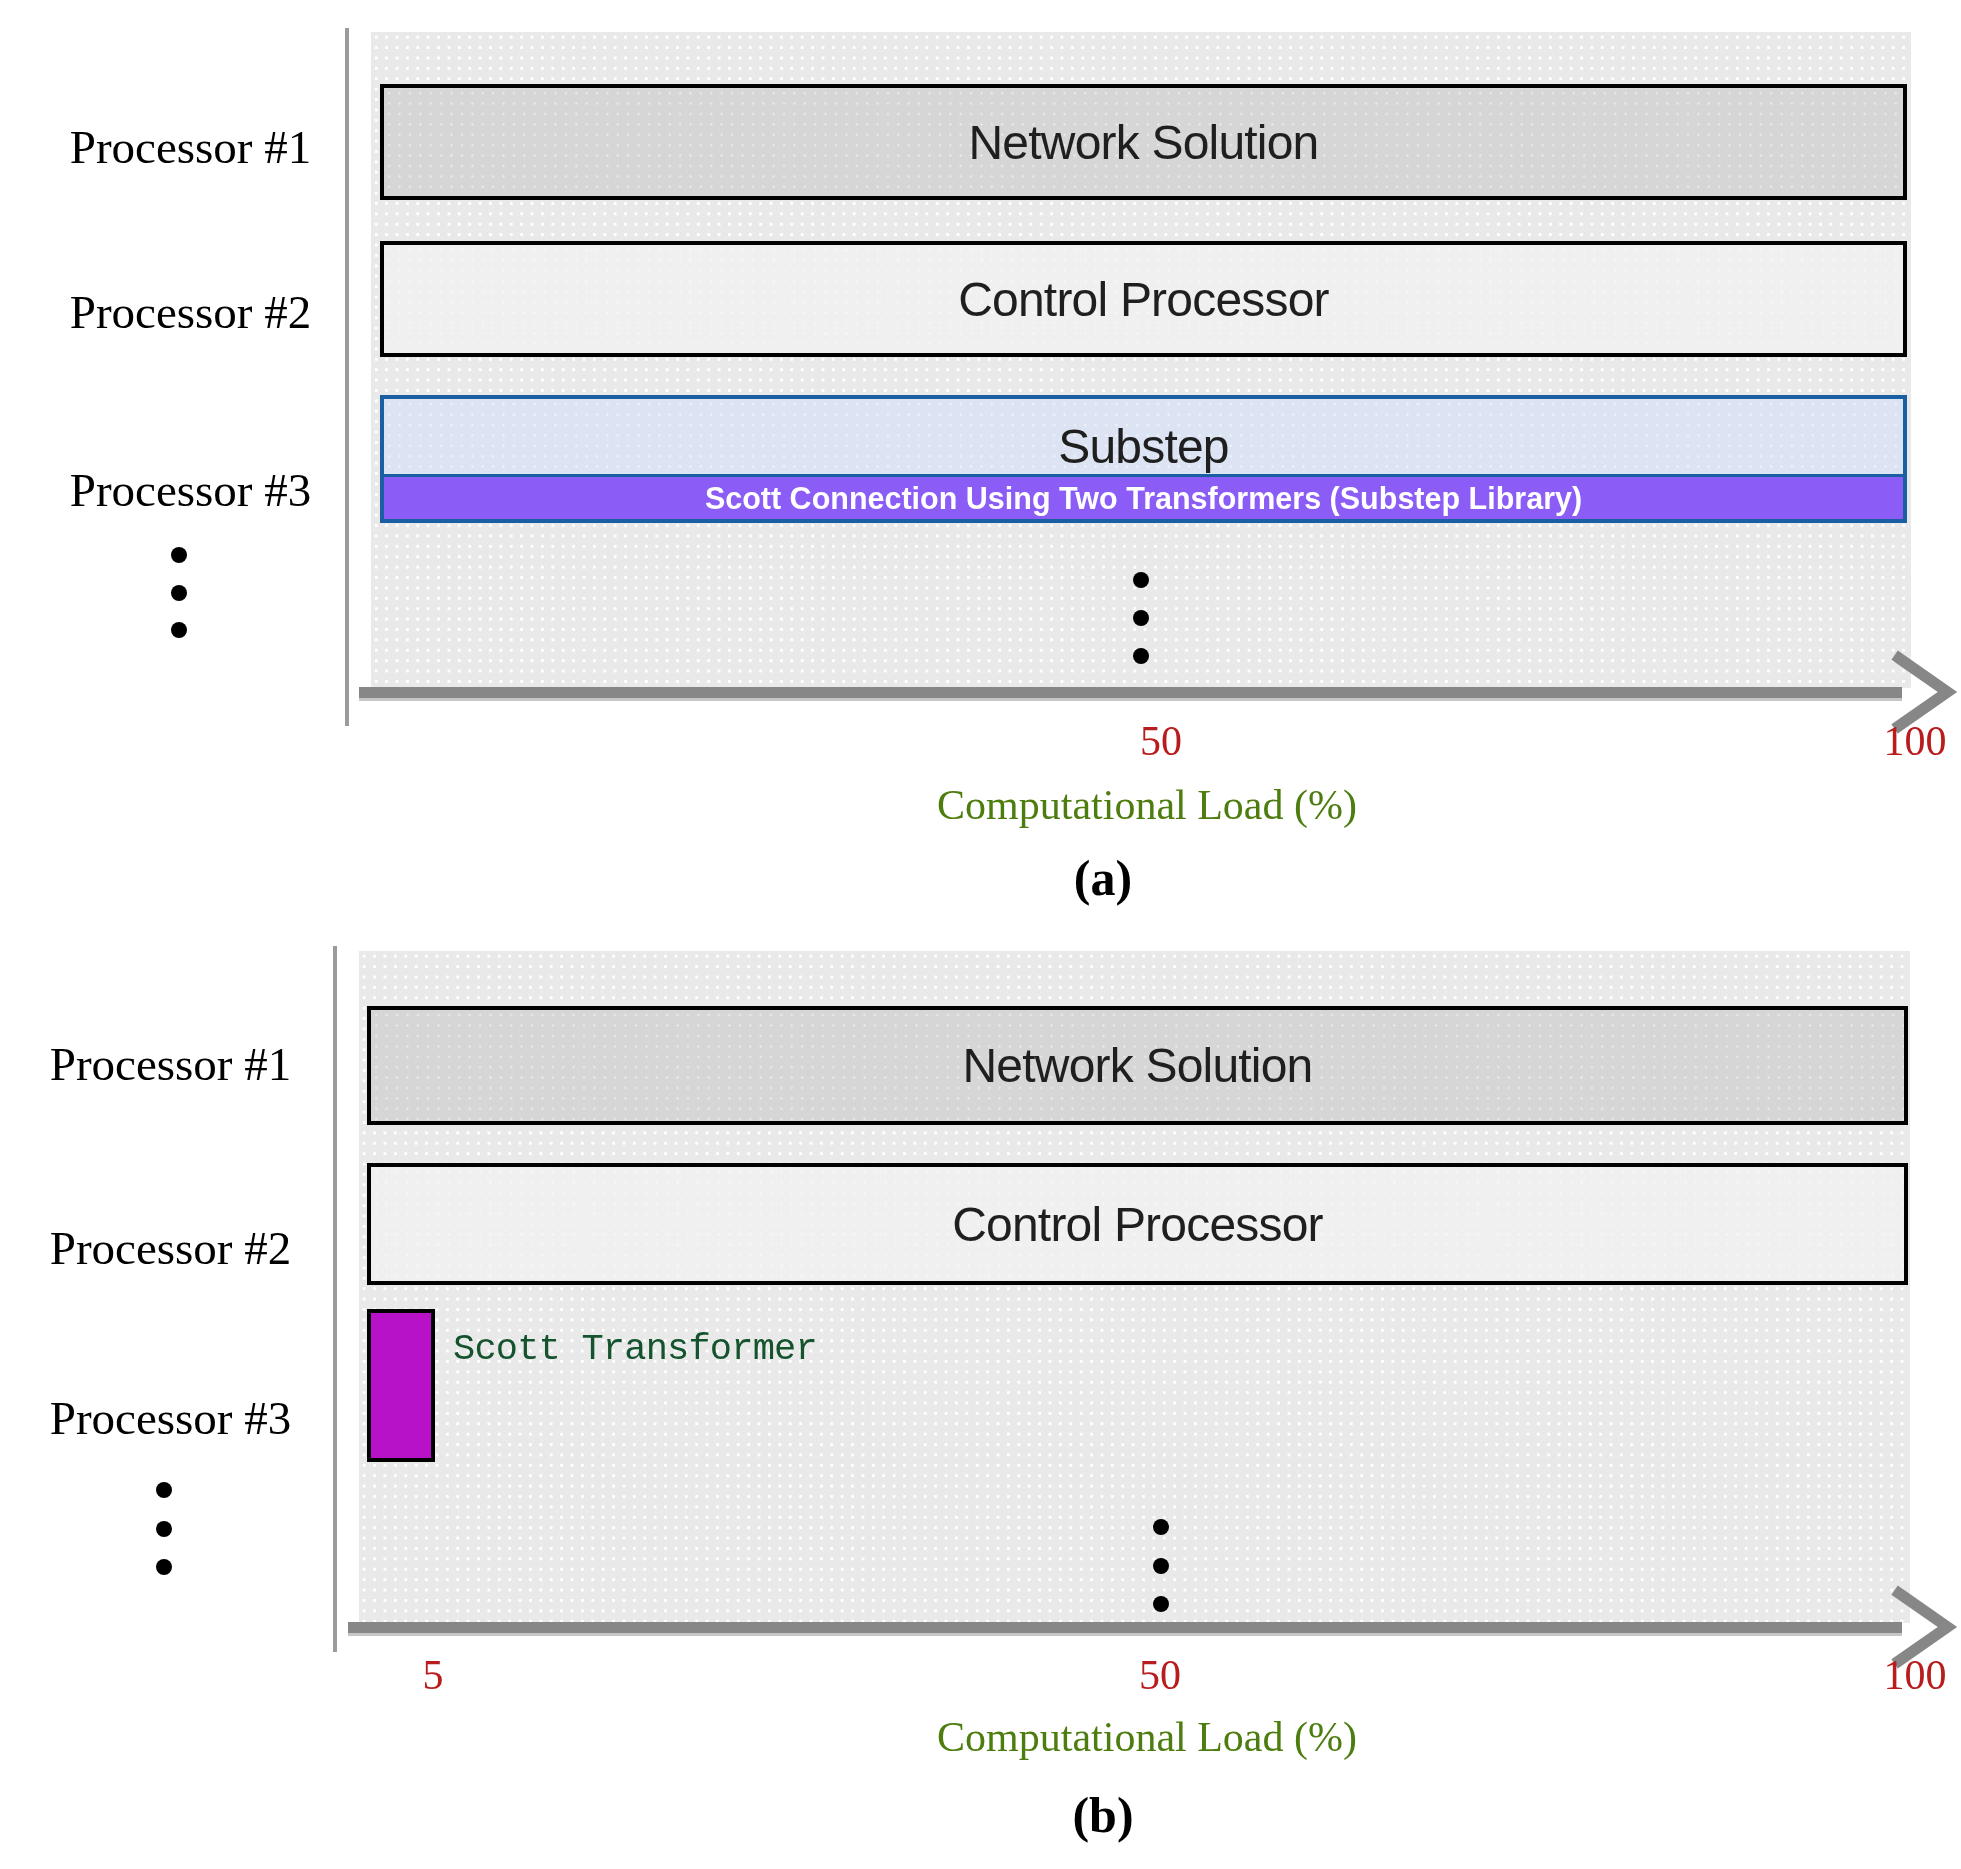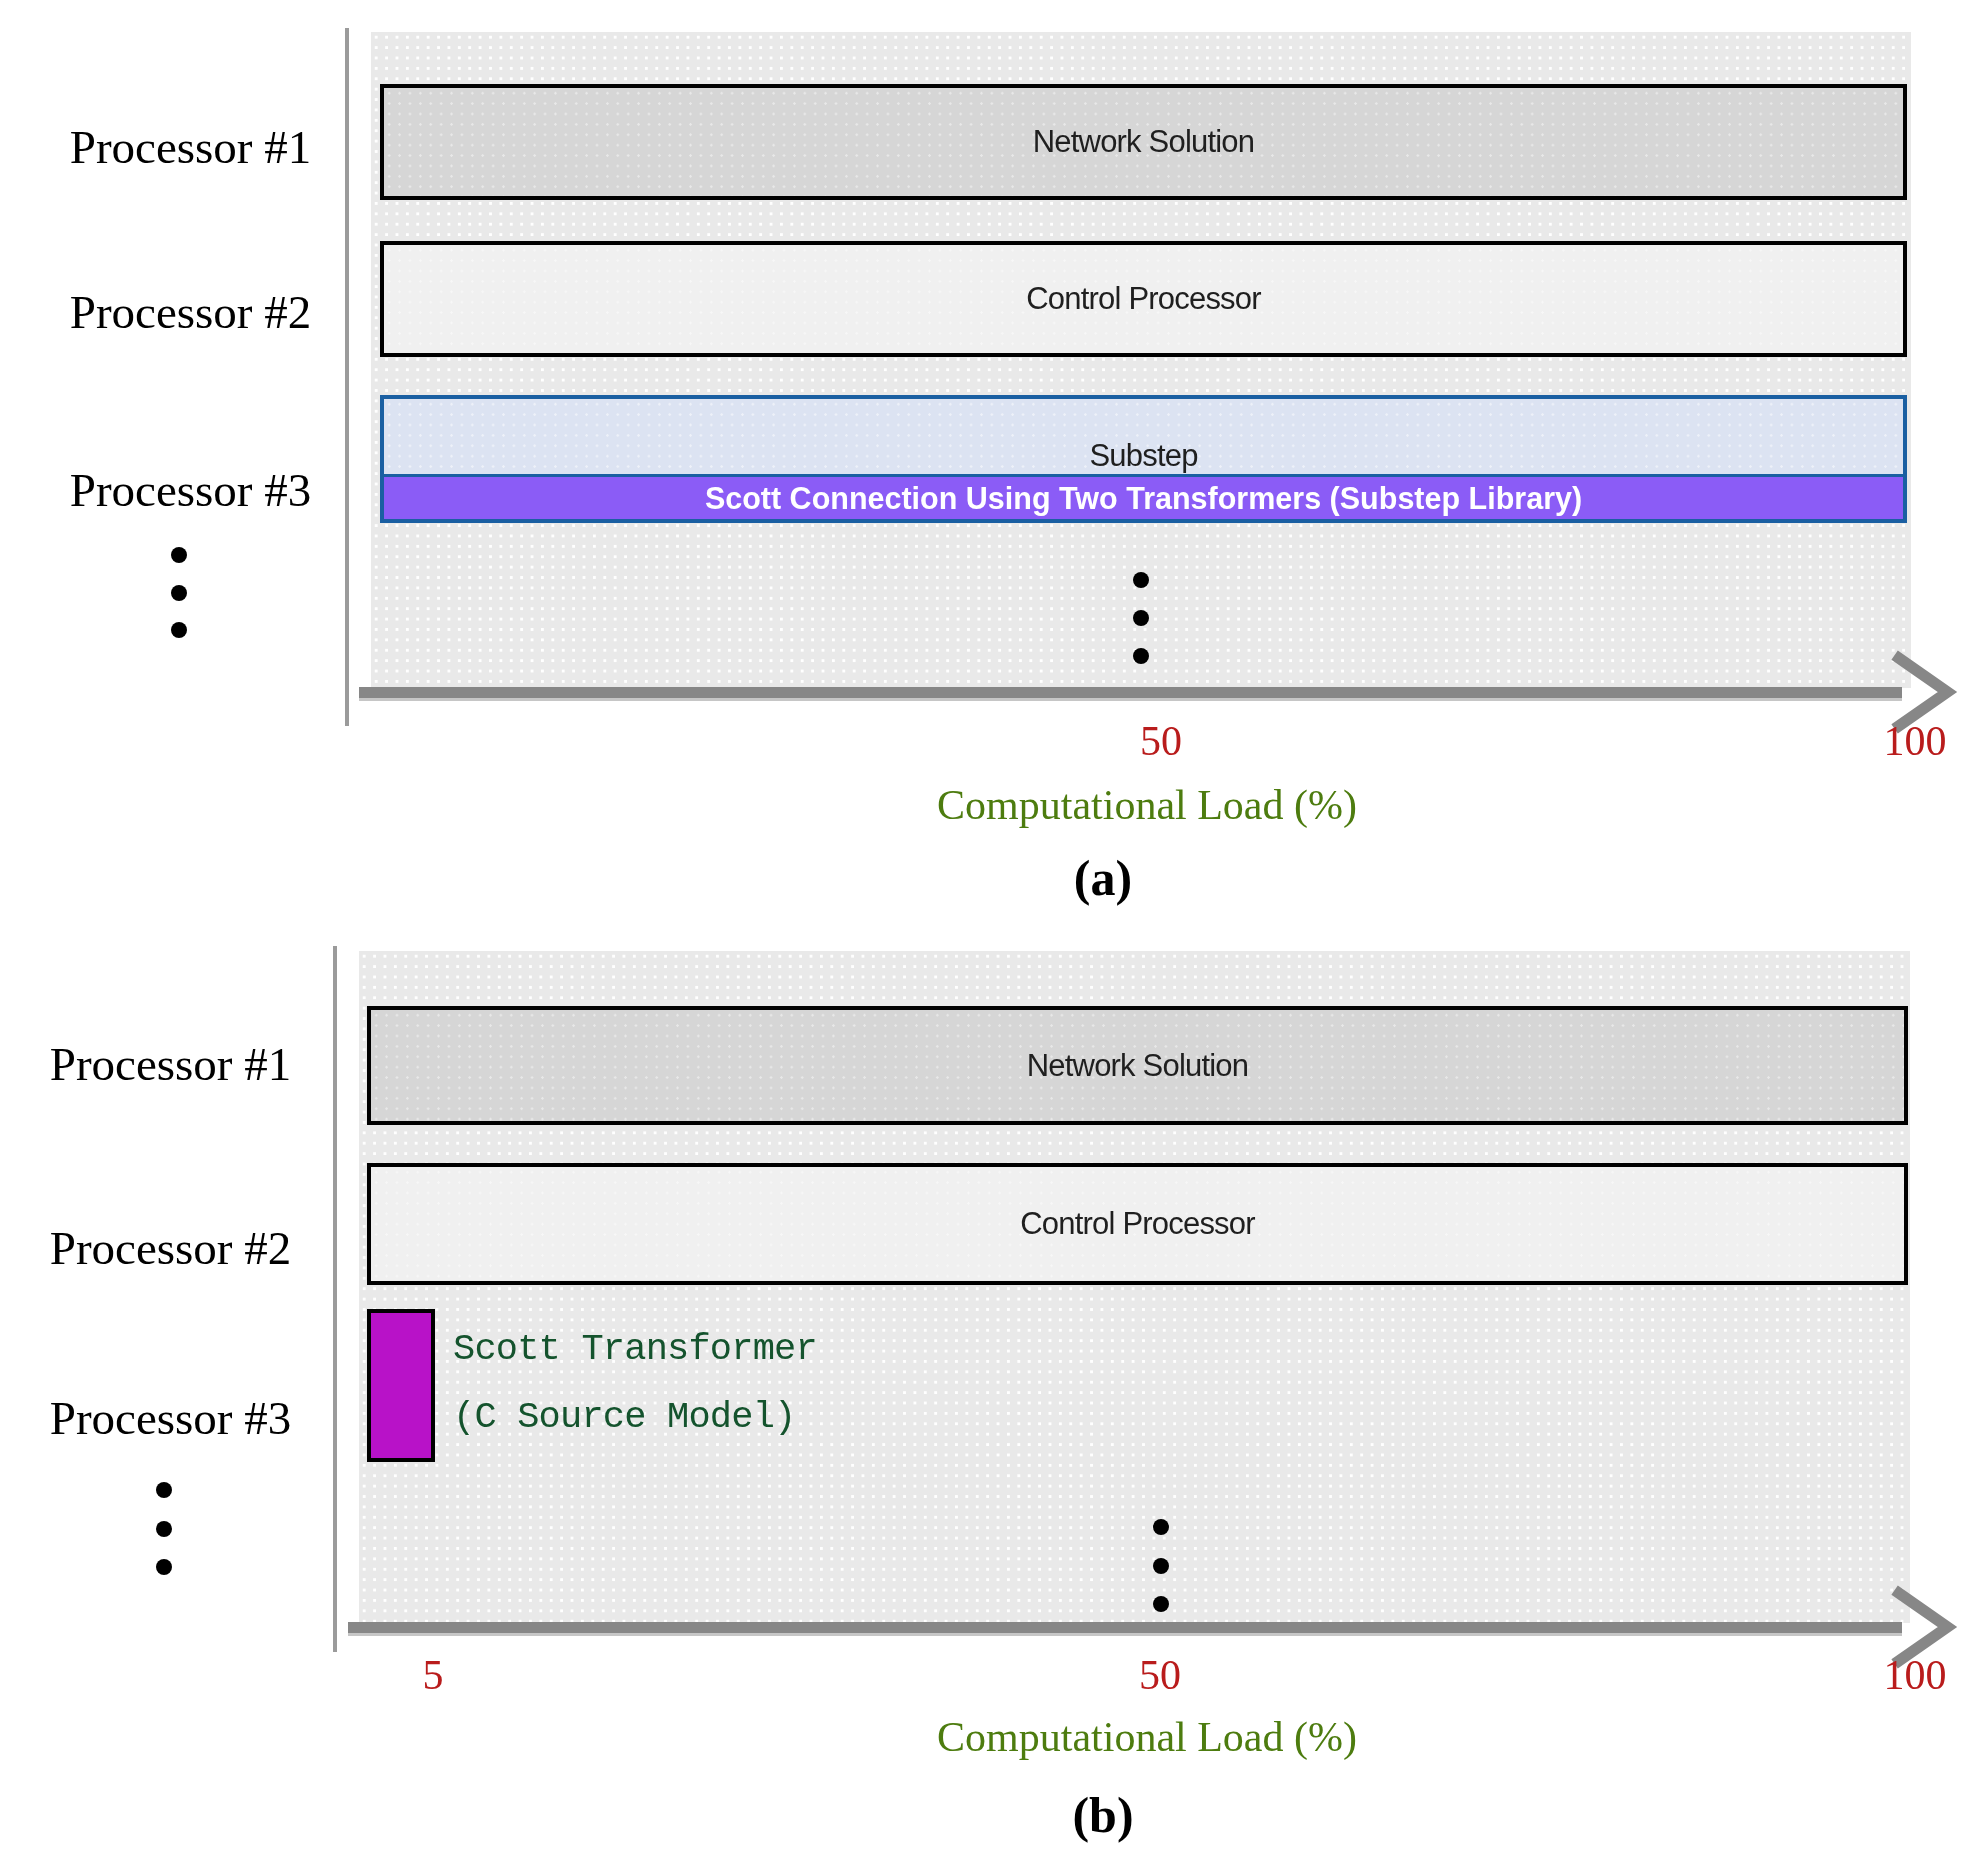--- a/index.html
+++ b/index.html
@@ -17,21 +17,21 @@
     font-family:"Liberation Serif",serif;font-size:47px;color:#000;
     text-align:center;white-space:nowrap;line-height:1;
   }
   .bar{
     box-sizing:border-box;border:4px solid #000;
     display:flex;align-items:center;justify-content:center;
     background-image:radial-gradient(rgba(255,255,255,.45) 1.1px, rgba(255,255,255,0) 1.4px);
     background-size:10.4px 10.4px;
   }
   .bar-label{
-    font-family:"Liberation Sans",sans-serif;font-size:31px;color:#1f1f1f;
+    font-family:"Liberation Sans",sans-serif;font-size:48px;color:#1f1f1f;
     white-space:nowrap;letter-spacing:-0.8px;
   }
   .group{
     box-sizing:border-box;border:4px solid #1a5fa2;
     display:flex;flex-direction:column;
   }
   .substep{
     box-sizing:border-box;flex:0 0 78px;background:#dce3f2;
     border-bottom:3.2px solid #1a5fa2;
     display:flex;align-items:flex-end;justify-content:center;
@@ -130,21 +130,20 @@
 
     <div class="abs bar" style="left:367px;top:1006px;width:1541px;height:119px;background-color:#d6d6d6;">
       <span class="bar-label">Network Solution</span>
     </div>
     <div class="abs bar" style="left:367px;top:1163px;width:1541px;height:122px;background-color:#f0f0f0;">
       <span class="bar-label">Control Processor</span>
     </div>
     <div class="abs magenta-block" style="left:367px;top:1309px;width:68px;height:153px;"></div>
     <div class="abs annot" style="left:453px;top:1315px;">
       <span style="display:block;">Scott Transformer</span>
-      <span style="display:block;">(C Source Model)</span>
     </div>
 
     <div class="abs dot" style="left:1153px;top:1519px;"></div>
     <div class="abs dot" style="left:1153px;top:1558px;"></div>
     <div class="abs dot" style="left:1153px;top:1596px;"></div>
 
     <div class="abs xaxis" style="left:348px;top:1622px;width:1554px;height:11.2px;"></div>
     <svg class="abs arrow" style="left:1885px;top:1582px;" width="72" height="90" viewBox="0 0 90 112">
       <polyline points="12,10 78,56 12,102" fill="none" stroke="#878787" stroke-width="14"></polyline>
     </svg>

